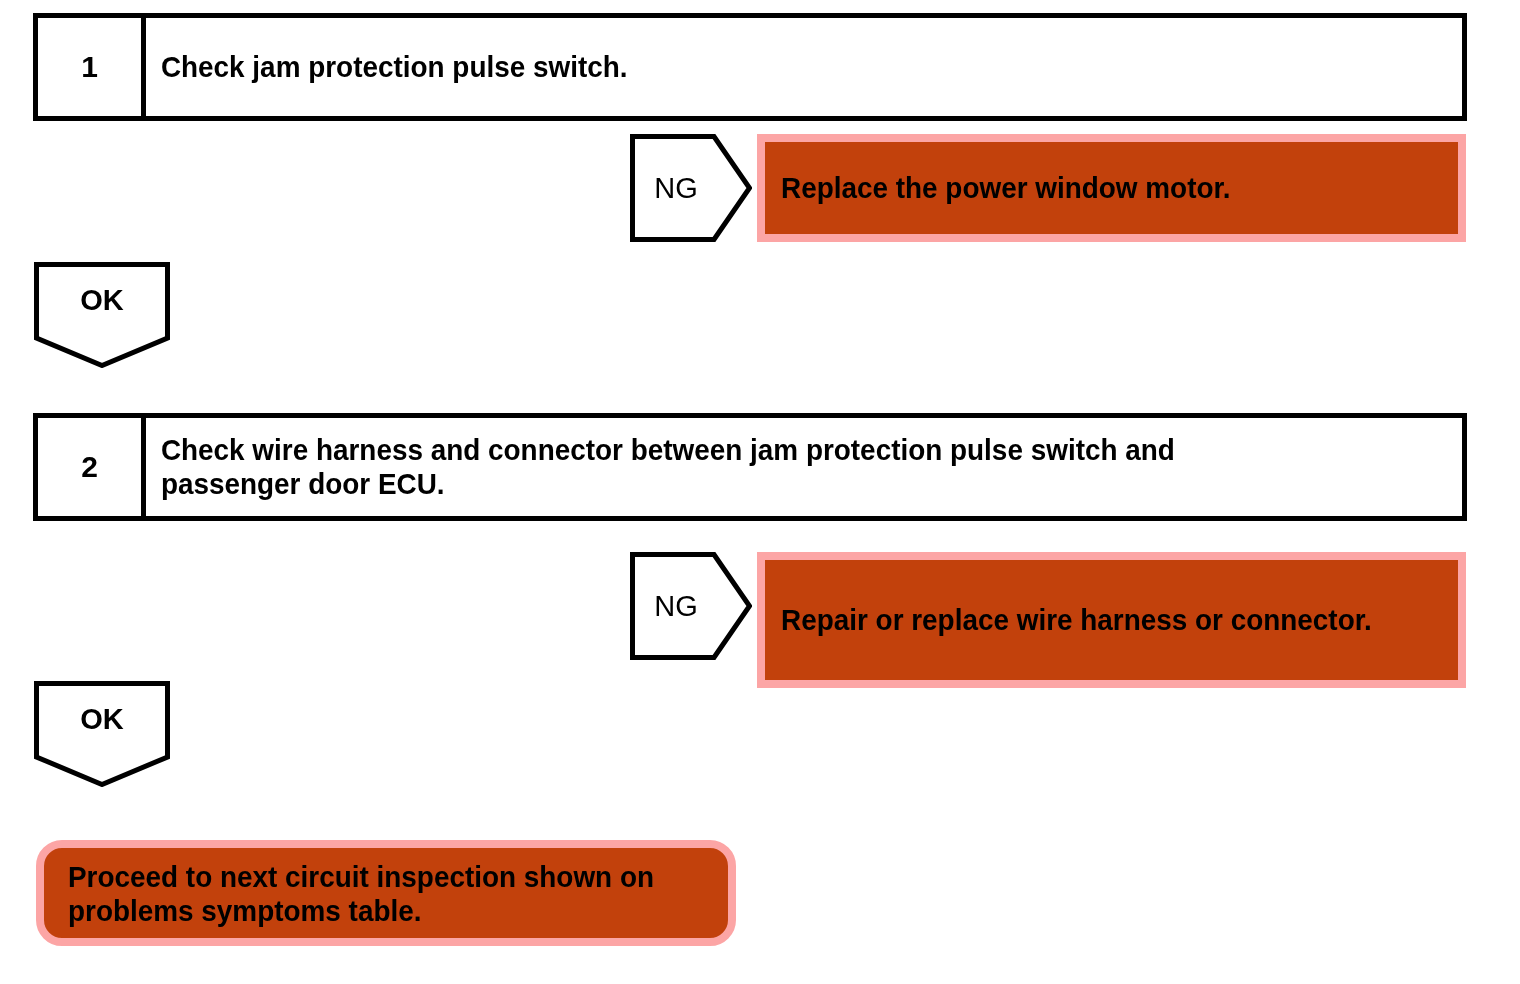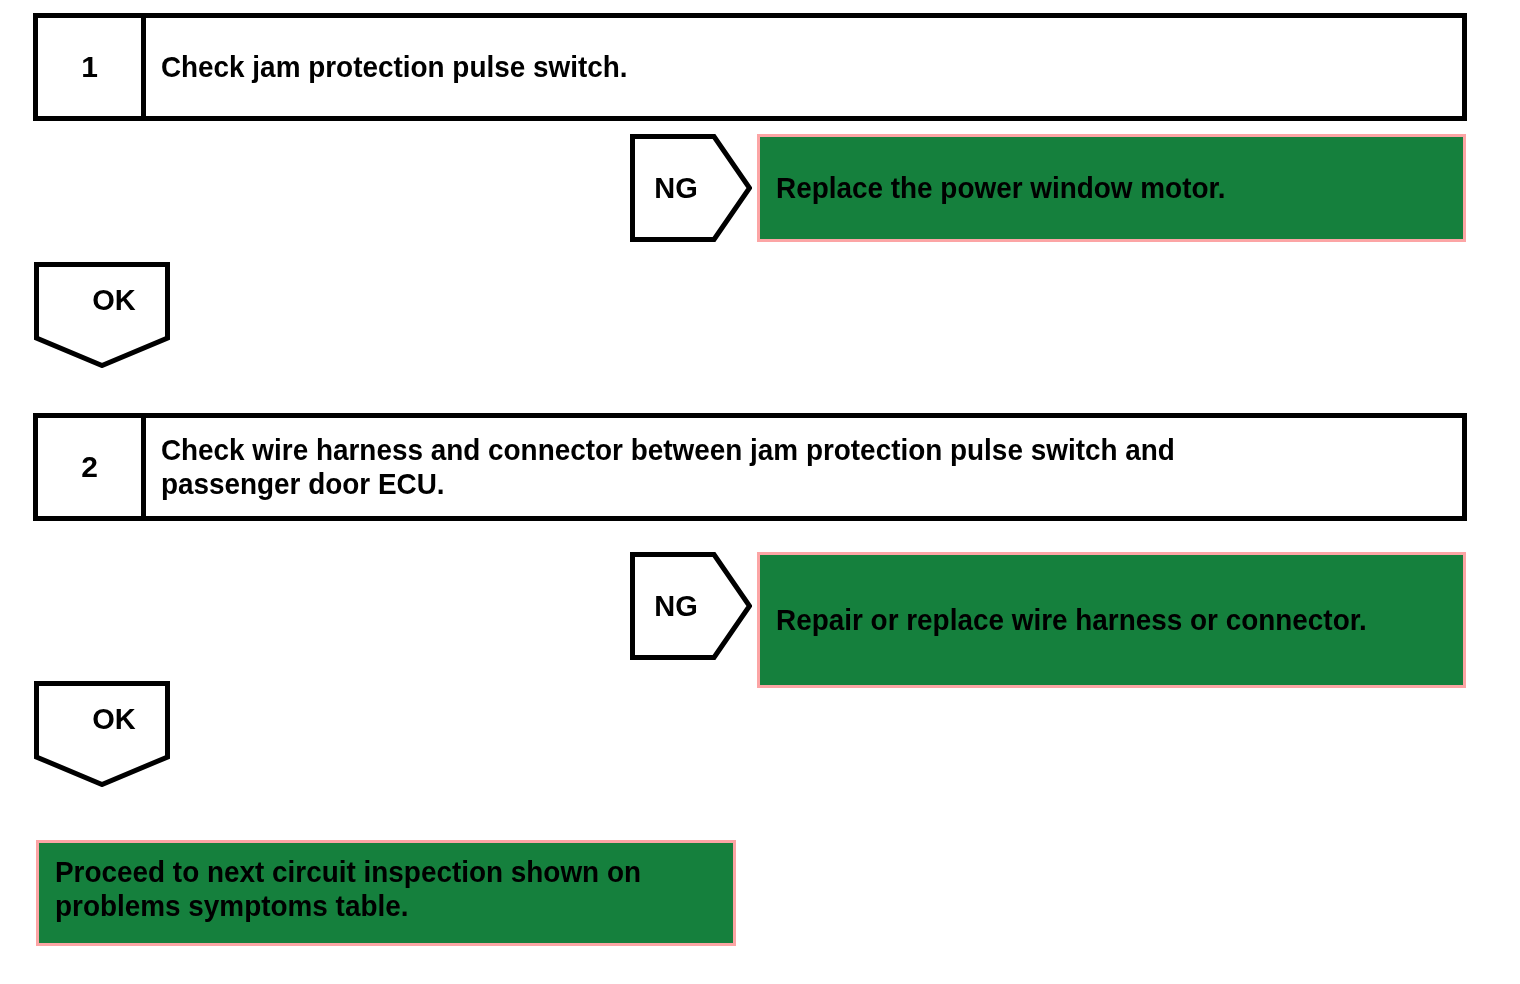--- a/index.html
+++ b/index.html
@@ -55,22 +55,22 @@
     line-height: 1.12;
     transform: scaleX(0.93);
     transform-origin: left center;
     white-space: pre-line;
   }
 
   
   .result-box {
     position: absolute;
     box-sizing: border-box;
-    border: 3px solid #fca5a5;
-    background: #15803d;
+    border: 8px solid #fca5a5;
+    background: #c2410c;
     display: flex;
     align-items: center;
     padding-left: 16px;
     padding-right: 10px;
     font-weight: bold;
     font-size: 30px;
     line-height: 1.12;
   }
   .result-box .txt {
     transform: scaleX(0.93);
@@ -93,21 +93,21 @@
   }
   .ng-label {
     position: absolute;
     left: 0;
     top: 0;
     width: 92px;
     height: 108px;
     display: flex;
     align-items: center;
     justify-content: center;
-    font-weight: bold;
+    font-weight: normal;
     font-size: 29px;
     letter-spacing: 0px;
   }
 
   
   .ok-shape {
     position: absolute;
     width: 136px;
     height: 106px;
   }
@@ -122,21 +122,20 @@
     position: absolute;
     left: 0;
     top: 0;
     width: 136px;
     height: 76px;
     display: flex;
     align-items: center;
     justify-content: center;
     font-weight: bold;
     font-size: 29px;
-    padding-left: 12px;
   }
 </style>
 </head>
 <body>
 
 <div class="canvas">
 
   <div class="step-box" style="left:33px; top:13px; width:1434px; height:108px;">
     <div class="step-num">1</div>
     <div class="step-text">Check jam protection pulse switch.</div>
@@ -177,18 +176,18 @@
     <span class="txt">Repair or replace wire harness or connector.</span>
   </div>
 
   <div class="ok-shape" style="left:34px; top:681px;">
     <svg viewBox="0 0 136 106" preserveAspectRatio="none" aria-hidden="true">
       <polygon points="2.5,2.5 133.5,2.5 133.5,76 68,103.5 2.5,76" fill="#ffffff" stroke="#000000" stroke-width="5" stroke-linejoin="miter"></polygon>
     </svg>
     <div class="ok-label">OK</div>
   </div>
 
-  <div class="result-box" style="left:36px; top:840px; width:700px; height:106px; padding-left:16px; align-items:flex-start; padding-top:12px;">
+  <div class="result-box" style="left:36px; top:840px; width:700px; height:106px; padding-left:24px; align-items:flex-start; padding-top:12px;border-radius:26px;">
     <span class="txt" style="display:block;">Proceed to next circuit inspection shown on
 problems symptoms table.</span>
   </div>
 
 </div>
 
 </body></html>

